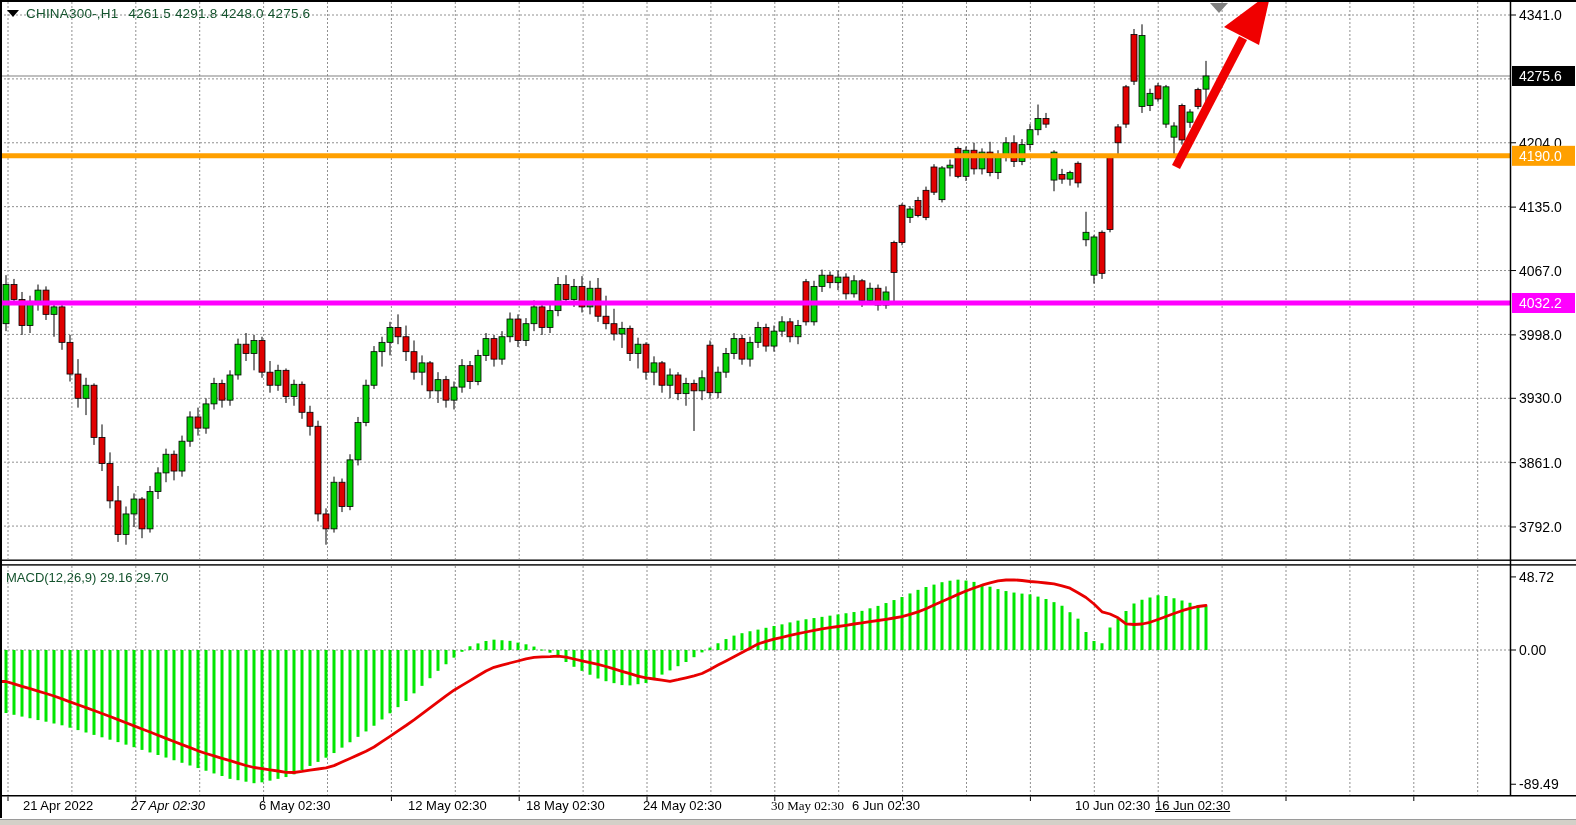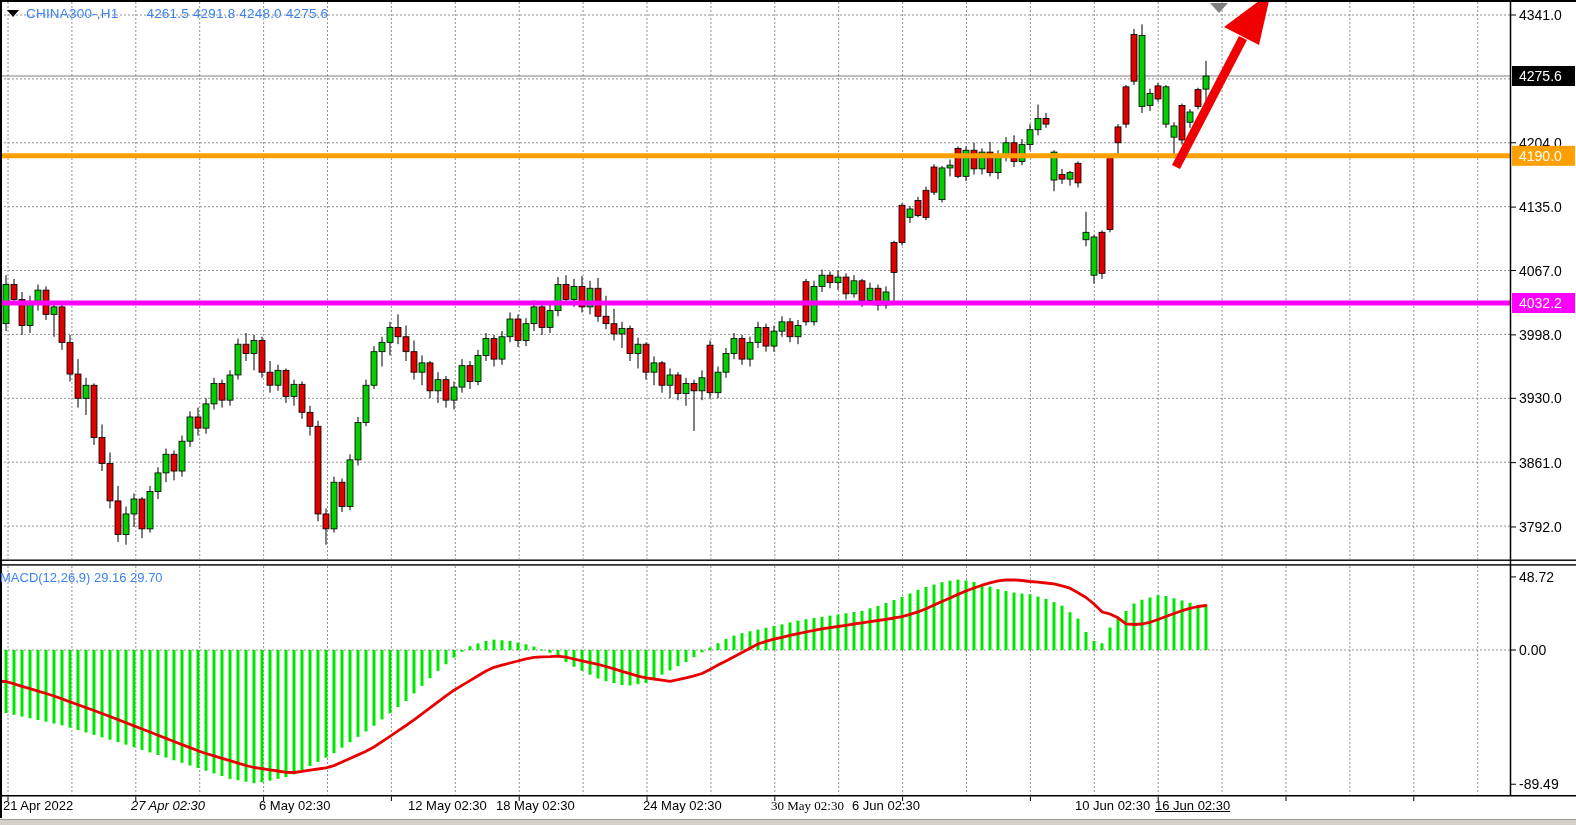--- a/index.html
+++ b/index.html
@@ -1,23 +1,23 @@
 <!DOCTYPE html>
 <html><head>
 <meta charset="utf-8">
 <style>
   html,body{margin:0;padding:0;background:#fff;}
   .window{position:relative;width:1576px;height:825px;background:#fff;overflow:hidden;
           font-family:"Liberation Sans",sans-serif;}
-  .overlay{position:absolute;color:#3b82f6;white-space:nowrap;}
+  .overlay{position:absolute;color:#14532d;white-space:nowrap;}
   .title-row{top:6px;left:7px;font-size:13.5px;font-weight:500;letter-spacing:.2px;display:flex;align-items:center;}
   .tri-icon{width:0;height:0;border-left:6px solid transparent;border-right:6px solid transparent;
             border-top:7px solid #000;display:inline-block;margin-right:7px;}
-  .title-ohlc{margin-left:28px;}
-  .macd-row{top:570px;left:0;font-size:13px;font-weight:500;}
+  .title-ohlc{margin-left:10px;}
+  .macd-row{top:570px;left:6px;font-size:13px;font-weight:500;}
   .time-axis{position:absolute;top:798px;left:0;width:1510px;height:20px;font-size:13px;color:#000;}
   .time-axis span{position:absolute;top:0;}
   .bottom-strip{position:absolute;top:819px;left:0;width:1576px;height:6px;background:#D4D0C8;border-top:1px solid #9a9a9a;}
   svg text{font-family:"Liberation Sans",sans-serif;}
 </style>
 </head>
 <body>
 
 <div class="window">
   <svg id="chart-svg" width="1576" height="825">
@@ -603,25 +603,25 @@
 
   <div class="overlay title-row">
     <span class="tri-icon"></span>
     <span>CHINA300-,H1</span>
     <span class="title-ohlc">4261.5 4291.8 4248.0 4275.6</span>
   </div>
 
   <div class="overlay macd-row">MACD(12,26,9) 29.16 29.70</div>
 
   <div class="time-axis">
-      <span style="left: 3px;">21 Apr 2022</span>
+      <span style="left: 3px; padding-left: 20px;">21 Apr 2022</span>
       <span style="left: 131px; font-style: italic;">27 Apr 02:30</span>
       <span style="left: 259px;">6 May 02:30</span>
       <span style="left: 408px; text-align: right;">12 May 02:30</span>
-      <span style="left: 496px;">18 May 02:30</span>
+      <span style="left: 526px;">18 May 02:30</span>
       <span style="left: 643px;">24 May 02:30</span>
       <span style="left: 771px; font-family: Liberation Serif, serif;">30 May 02:30</span>
       <span style="left: 852px;">6 Jun 02:30</span>
       <span style="left: 1027px; margin-left: 48px;">10 Jun 02:30</span>
       <span style="left: 1155px; text-decoration: underline;">16 Jun 02:30</span>
     </div>
   <div class="bottom-strip"></div>
 </div>
 
 </body></html>

